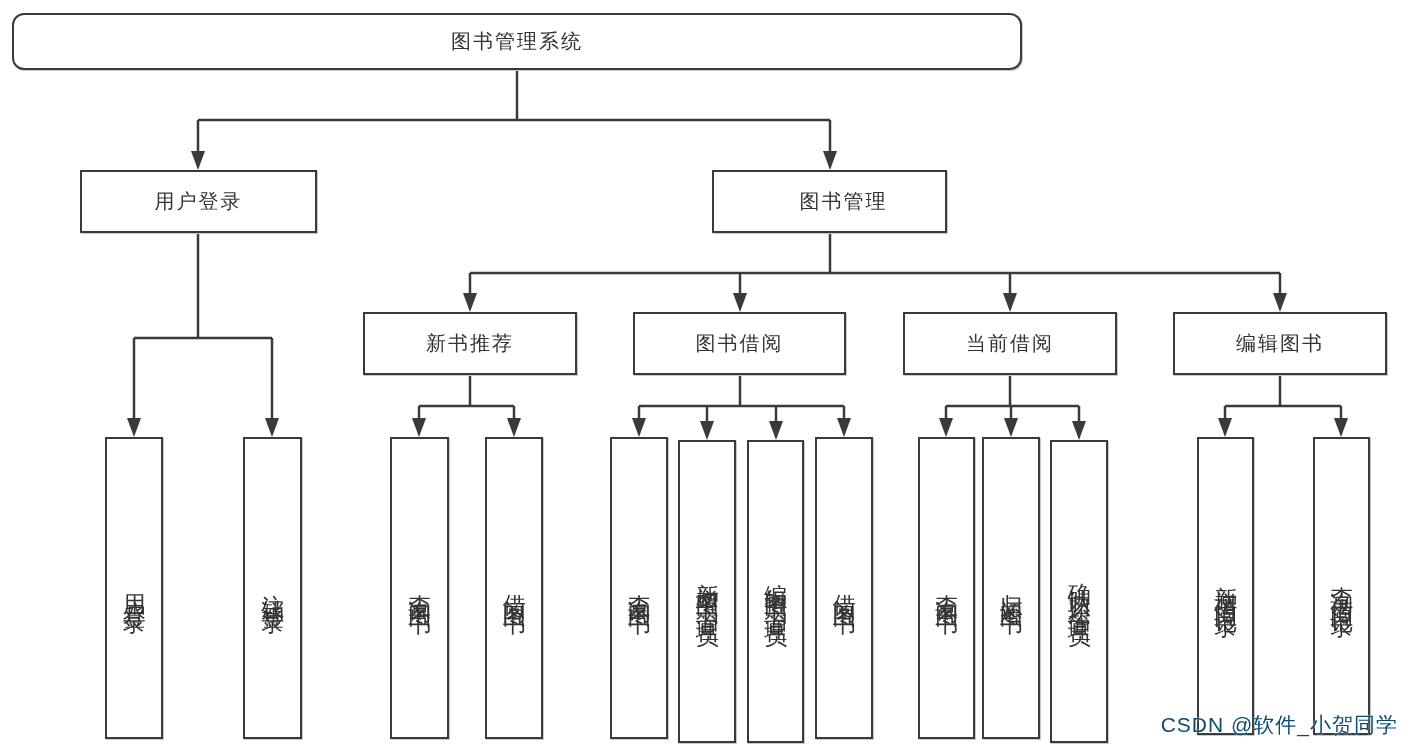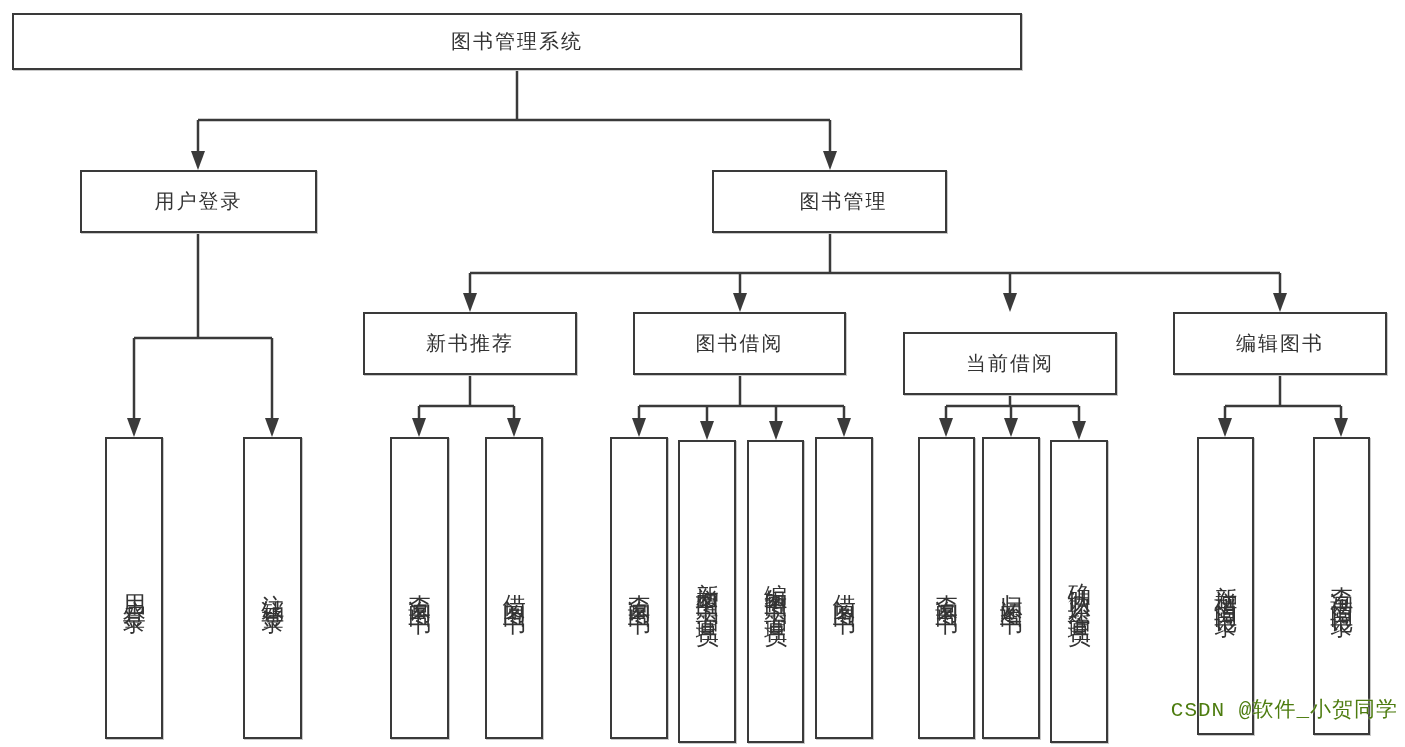--- a/index.html
+++ b/index.html
@@ -37,54 +37,53 @@
   .hnode { font-size: 20px; letter-spacing: 2px; }
   .hnode .lbl { white-space: nowrap; }
   .leaf .lbl {
     writing-mode: vertical-rl;
     text-orientation: mixed;
     font-size: 23px;
     letter-spacing: 6px;
     line-height: 1.1;
   }
   
-  .n-root   { left:12px;  top:13px;  width:1010px; height:57px; }
+  .n-root   { left:12px;  top:13px;  width:1010px; height:57px;border-radius:12px; }
   .n-login  { left:80px;  top:170px; width:237px;  height:63px; }
   .n-mgmt   { left:712px; top:170px; width:235px;  height:63px;padding-left:28px; }
   .n-newrec { left:363px; top:312px; width:214px;  height:63px; }
   .n-borrow { left:633px; top:312px; width:213px;  height:63px; }
-  .n-curr   { left:903px; top:312px; width:214px;  height:63px;margin-top:20px; }
+  .n-curr   { left:903px; top:312px; width:214px;  height:63px; }
   .n-record { left:1173px;top:312px; width:214px;  height:63px; }
   .l-std    { top:437px;  width:58px; height:302px; }
   .l-adm    { top:440px;  width:58px; height:303px; }
   .l-rec    { top:437px;  width:57px; height:298px; }
   .x-ulogin { left:105px; }
   .x-logout { left:243px; width:59px; }
   .x-nbq    { left:390px; width:59px; }
   .x-nbb    { left:485px; }
   .x-bbq    { left:610px; }
   .x-bba    { left:678px; }
   .x-bbe    { left:747px; width:57px; }
   .x-bbb    { left:815px; }
   .x-cbq    { left:918px; width:57px; }
   .x-cbr    { left:982px; }
   .x-cbc    { left:1050px; }
   .x-rca    { left:1197px; }
   .x-rcq    { left:1313px; }
   .watermark {
     position: absolute;
     right: 7px;
-    bottom: 24px;
+    bottom: 8px;
     font-size: 21px;
-    color: #4d7c0f;
+    color: #0c4a6e;
     letter-spacing: 1px;
     z-index: 5;
     text-shadow: 0 0 2px #ffffff;
     white-space: nowrap;
-    font-family: Liberation Mono, monospace;
   }
 </style>
 </head>
 <body>
 
 <div class="canvas">
 
   <svg class="wires" viewBox="0 0 1405 747" aria-hidden="true">
 
     <path d="M517 70 V120 M198 120 H830 M198 120 V422 M830 120 V158" style="stroke:none"></path>

